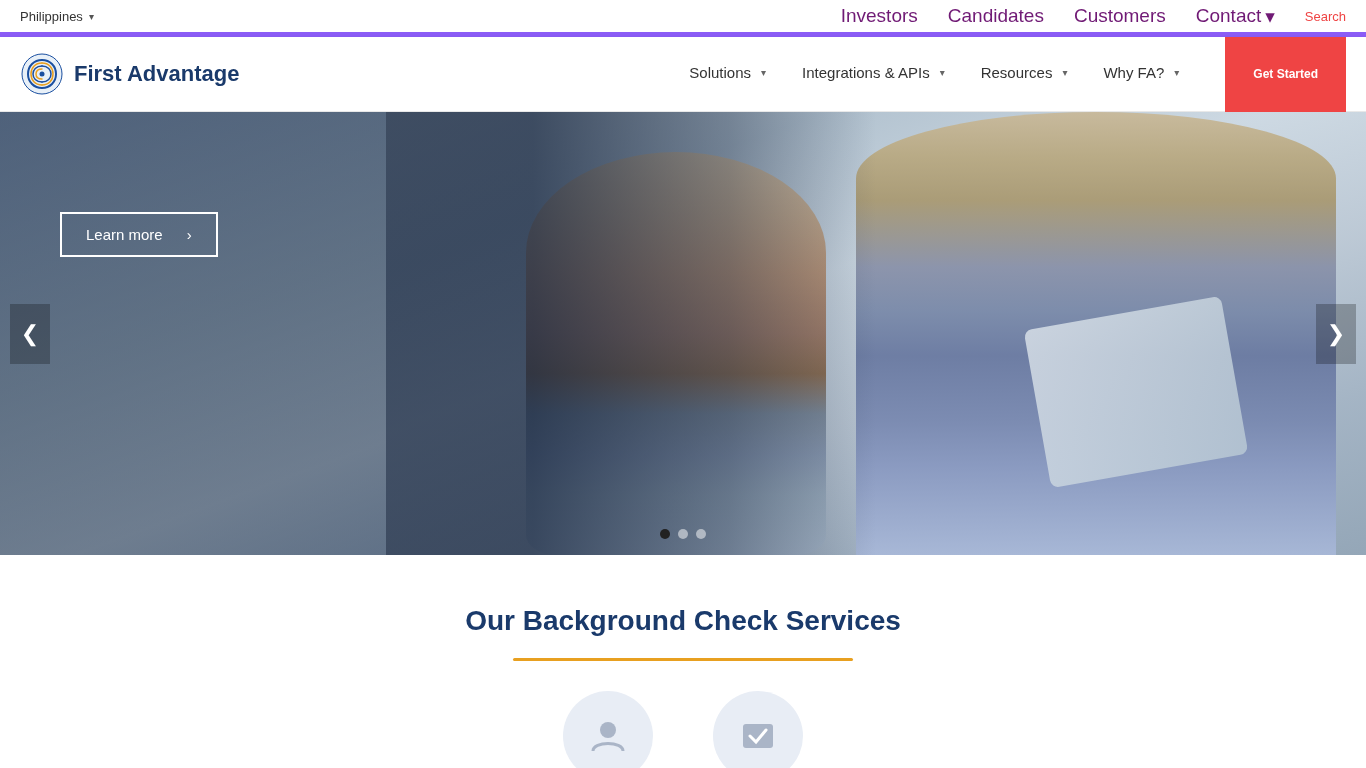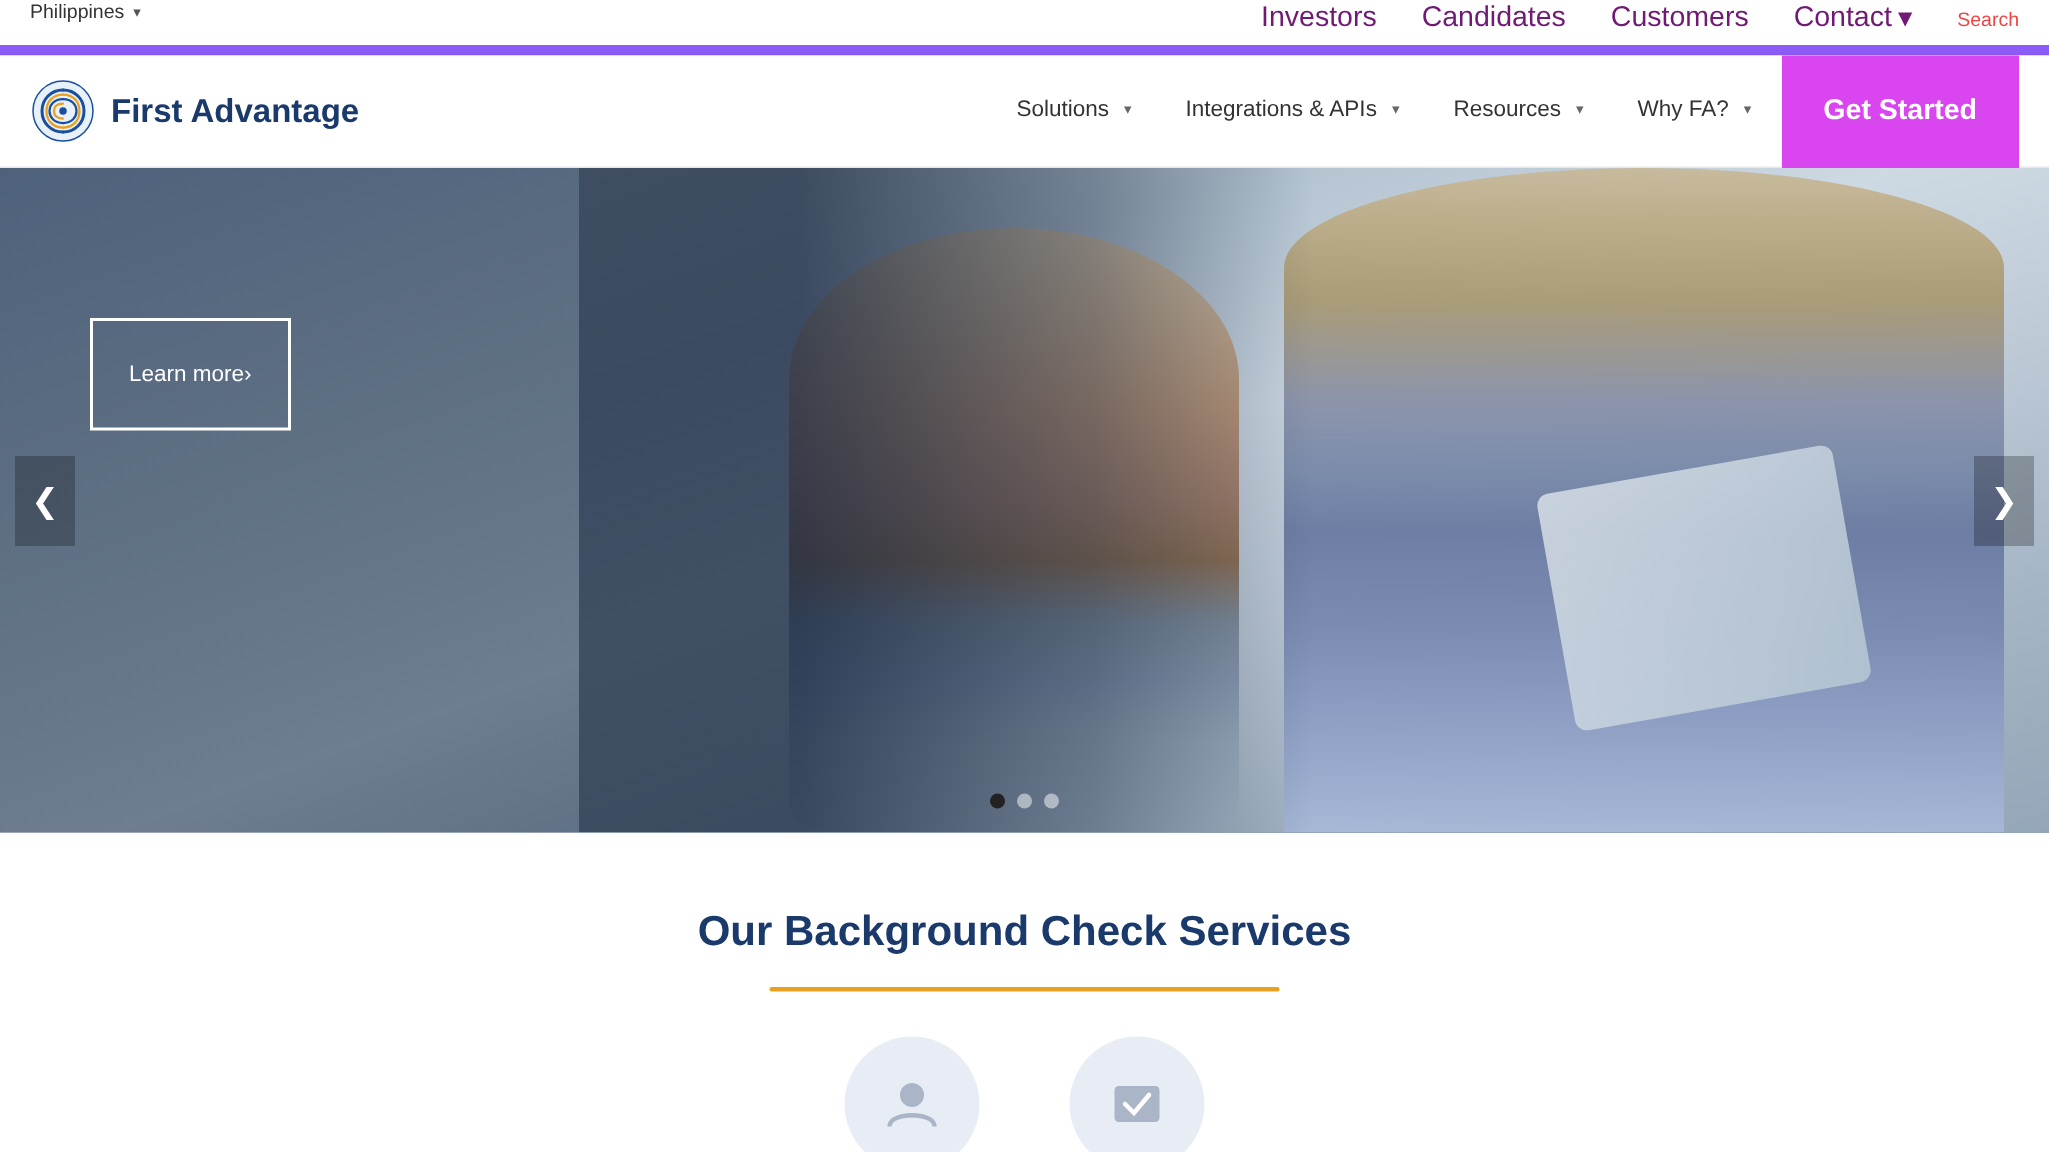--- a/index.html
+++ b/index.html
@@ -1,24 +1,24 @@
 <!DOCTYPE html>
 <html><head>
   <meta charset="utf-8">
   <style>
     * { margin: 0; padding: 0; box-sizing: border-box; }
     body { font-family: 'Segoe UI', Arial, sans-serif; width: 1366px; overflow-x: hidden; background: #fff; }
 
     
     .top-bar {
       background: #fff;
-      border-bottom: 7px solid #8b5cf6;
+      border-bottom: 5px solid #8b5cf6;
       height: 37px;
       display: flex;
-      align-items: flex-start;
+      align-items: center;
       justify-content: space-between;
       padding: 0 20px;
     }
     .top-bar-left {
       display: flex;
       align-items: center;
       gap: 6px;
       font-size: 13px;
       color: #333;
       cursor: pointer;
@@ -88,30 +88,30 @@
       height: 86px;
       font-size: 15px;
       color: #333;
       cursor: pointer;
       text-decoration: none;
       border-bottom: 3px solid transparent;
       transition: border-color 0.2s;
     }
     .nav-item .chevron { font-size: 10px; color: #666; }
     .get-started-btn {
-      background: #d946ef;
+      background: #ef4444;
       color: #fff;
       border: none;
-      font-size: 19px;
+      font-size: 12px;
       font-weight: 600;
       padding: 0 28px;
       height: 75px;
       cursor: pointer;
       white-space: nowrap;
-      margin-left: 2px;
+      margin-left: 28px;
     }
 
     
     .hero {
       position: relative;
       width: 1366px;
       height: 443px;
       overflow: hidden;
       background: #4a6080;
     }
@@ -143,25 +143,25 @@
     .hero-subtitle {
       font-size: 16px;
       font-weight: 400;
       color: rgba(255,255,255,0.9);
       margin-bottom: 30px;
       line-height: 1.5;
     }
     .hero-cta {
       display: inline-flex;
       align-items: center;
-      gap: 0;
+      gap: 24px;
       border: 2px solid #fff;
       color: #fff;
       background: transparent;
-      padding: 27px 24px;
+      padding: 12px 24px;
       font-size: 15px;
       font-weight: 500;
       cursor: pointer;
       text-decoration: none;
       transition: background 0.2s;
     }
 
     
     .slider-arrow {
       position: absolute;

